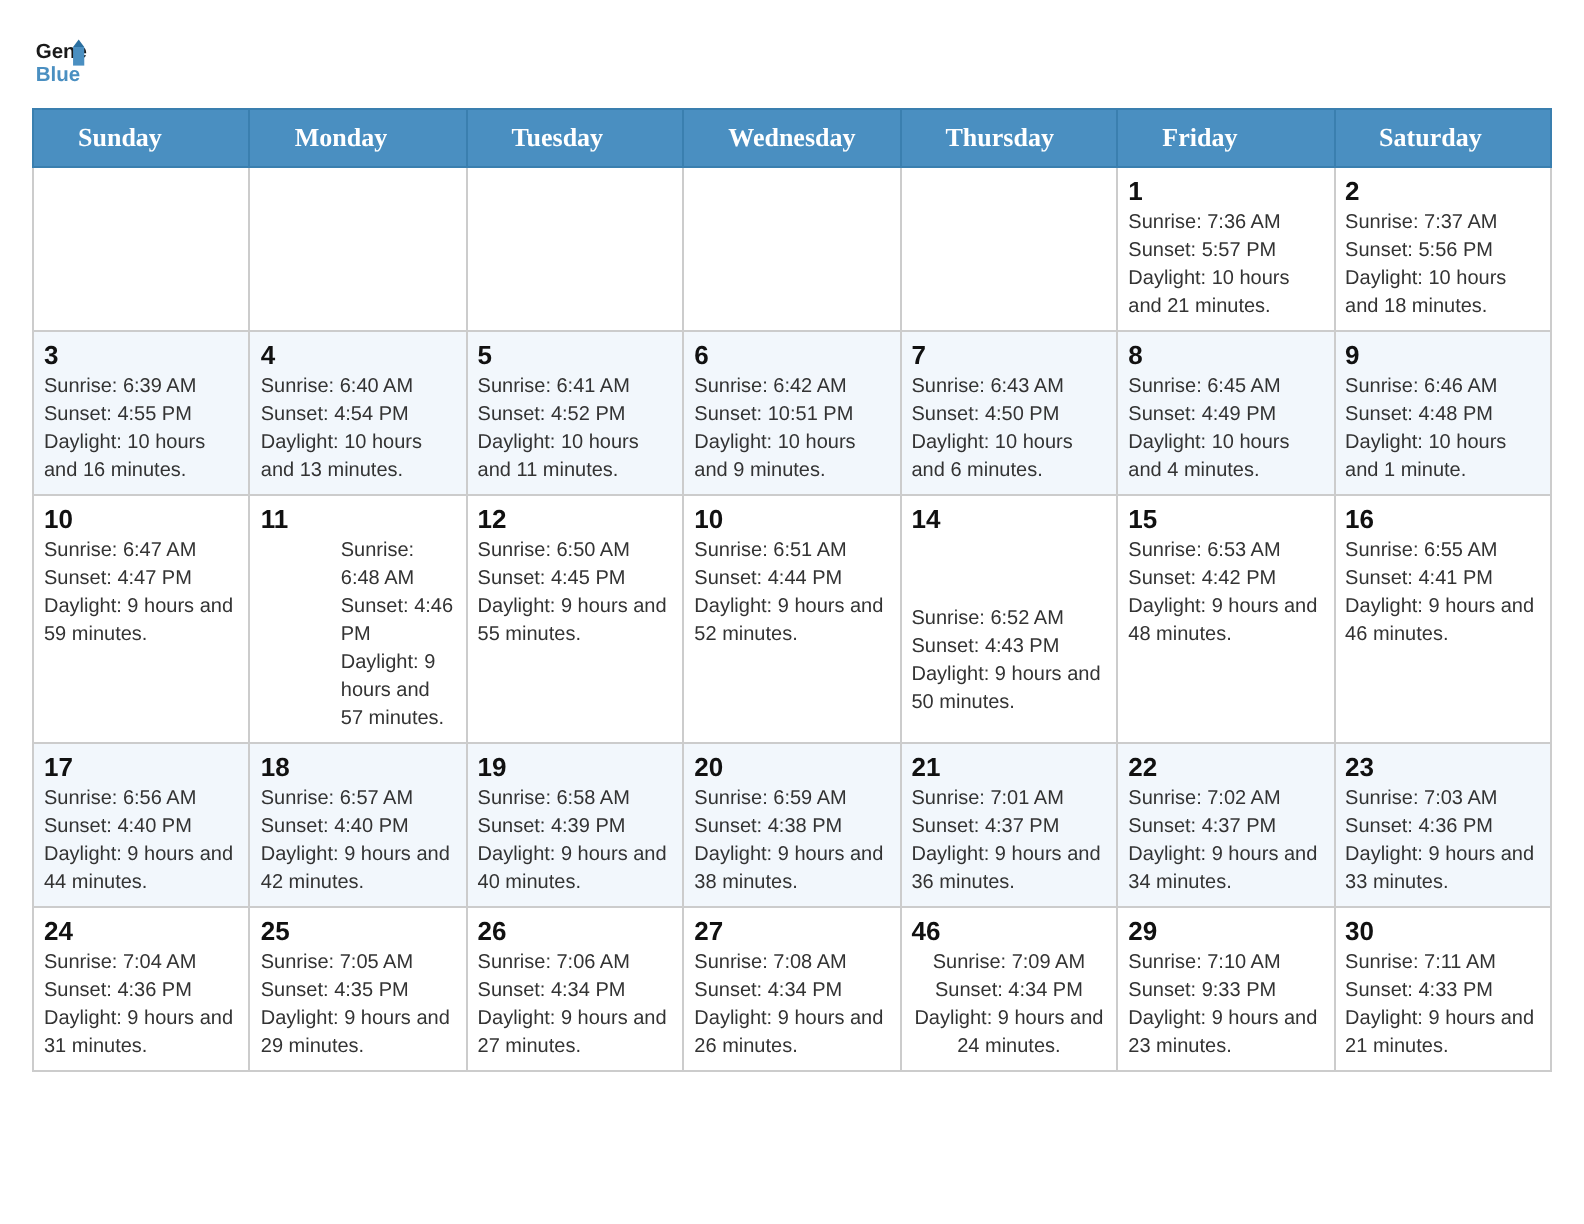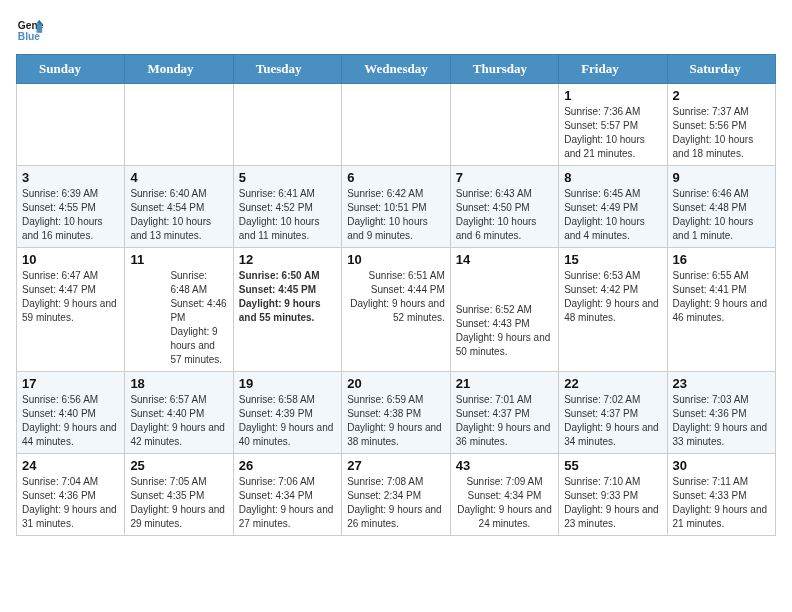--- a/index.html
+++ b/index.html
@@ -193,27 +193,27 @@
 Daylight: 9 hours and 59 minutes.</div>
         </td>
         <td>
           <div class="day-number">11</div>
           <div class="day-info" style="white-space: pre-line; margin-left: 40px;">Sunrise: 6:48 AM
 Sunset: 4:46 PM
 Daylight: 9 hours and 57 minutes.</div>
         </td>
         <td>
           <div class="day-number">12</div>
-          <div class="day-info" style="white-space: pre-line; font-weight: bold;">Sunrise: 6:50 AM
+          <div class="day-info" style="white-space: pre-line;">Sunrise: 6:50 AM
 Sunset: 4:45 PM
 Daylight: 9 hours and 55 minutes.</div>
         </td>
         <td>
           <div class="day-number">10</div>
-          <div class="day-info" style="white-space: pre-line; text-align: right;">Sunrise: 6:51 AM
+          <div class="day-info" style="white-space: pre-line;">Sunrise: 6:51 AM
 Sunset: 4:44 PM
 Daylight: 9 hours and 52 minutes.</div>
         </td>
         <td>
           <div class="day-number">14</div>
           <div class="day-info" style="white-space: pre-line; margin-top: 36px;">Sunrise: 6:52 AM
 Sunset: 4:43 PM
 Daylight: 9 hours and 50 minutes.</div>
         </td>
         <td>
@@ -288,31 +288,31 @@
         </td>
         <td>
           <div class="day-number">26</div>
           <div class="day-info" style="white-space: pre-line;">Sunrise: 7:06 AM
 Sunset: 4:34 PM
 Daylight: 9 hours and 27 minutes.</div>
         </td>
         <td>
           <div class="day-number">27</div>
           <div class="day-info" style="white-space: pre-line;">Sunrise: 7:08 AM
-Sunset: 2:34 PM
+Sunset: 4:34 PM
 Daylight: 9 hours and 26 minutes.</div>
         </td>
         <td>
-          <div class="day-number">43</div>
+          <div class="day-number">46</div>
           <div class="day-info" style="white-space: pre-line; text-align: center;">Sunrise: 7:09 AM
 Sunset: 4:34 PM
 Daylight: 9 hours and 24 minutes.</div>
         </td>
         <td>
-          <div class="day-number">55</div>
+          <div class="day-number">29</div>
           <div class="day-info" style="white-space: pre-line;">Sunrise: 7:10 AM
 Sunset: 9:33 PM
 Daylight: 9 hours and 23 minutes.</div>
         </td>
         <td>
           <div class="day-number">30</div>
           <div class="day-info" style="white-space: pre-line;">Sunrise: 7:11 AM
 Sunset: 4:33 PM
 Daylight: 9 hours and 21 minutes.</div>
         </td>

